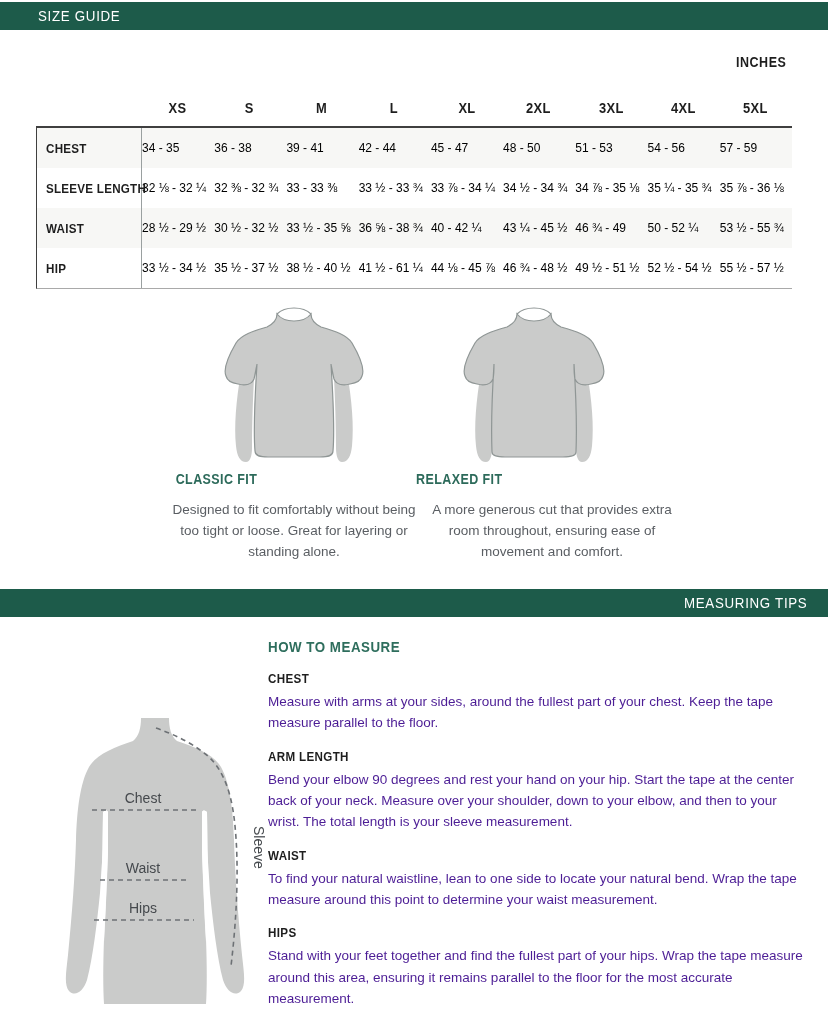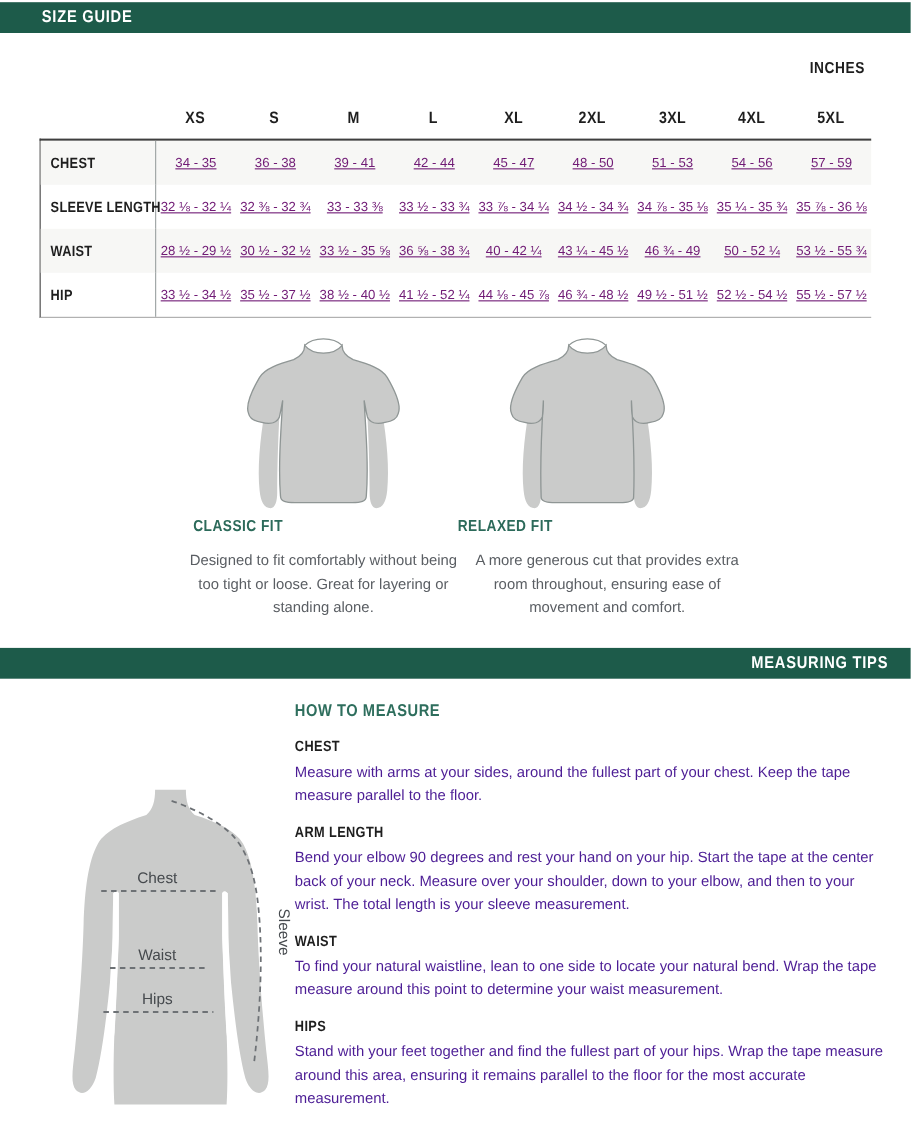--- a/index.html
+++ b/index.html
@@ -7,21 +7,21 @@
     width:828px;height:1025px;position:relative;background:#ffffff;
     font-family:"Liberation Sans",sans-serif;color:#55595e;overflow:hidden;
   }
   .cond{display:inline-block;transform:scaleX(.86);transform-origin:0 50%;white-space:nowrap;}
   .condc{display:inline-block;transform:scaleX(.86);transform-origin:50% 50%;white-space:nowrap;}
 
   
   .greenbar{
     position:absolute;left:0;width:828px;height:28px;background:#1d5b4a;
     color:#fff;display:flex;align-items:center;box-sizing:border-box;padding-left:38px;
-    font-weight:bold;font-size:15.5px;letter-spacing:.8px;
+    font-weight:normal;font-size:15.5px;letter-spacing:.8px;
   }
   #bar-size-guide{top:2px;}
   #bar-measuring-tips{top:589px;justify-content:flex-end;}
 
   
   .units{
     position:absolute;top:54px;right:38px;font-weight:bold;font-size:14.5px;
     color:#1e1e1e;letter-spacing:.6px;
   }
 
@@ -35,21 +35,21 @@
     position:absolute;left:36px;top:126px;width:756px;
     border-top:2px solid #3f3f3f;border-left:1px solid #3f3f3f;border-bottom:1px solid #a9a9a9;
     box-sizing:border-box;
   }
   .trow{display:grid;grid-template-columns:105px repeat(9,1fr);height:40px;align-items:center;}
   .trow.stripe{background:#f7f7f5;}
   .tlabel{
     height:100%;display:flex;align-items:center;padding-left:9px;box-sizing:border-box;
     border-right:1px solid #9aa0a0;font-weight:bold;font-size:13.5px;color:#1e1e1e;letter-spacing:.3px;
   }
-  .tcell{text-align:center;font-size:12px;color:#701a75;white-space:nowrap;text-decoration:underline;}
+  .tcell{font-size:12px;color:#000000;white-space:nowrap;}
 
   
   .shirt-svg{position:absolute;width:150px;height:160px;}
   #shirt-classic{left:219px;top:306px;}
   #shirt-relaxed{left:459px;top:306px;}
   .fit-caption{
     position:absolute;top:471px;width:250px;text-align:left;font-weight:bold;
     font-size:14.5px;color:#2c6a5a;letter-spacing:.5px;
   }
   #caption-classic{left:169px;}
@@ -137,21 +137,21 @@
       <div class="tcell">50 - 52 ¼</div>
       <div class="tcell">53 ½ - 55 ¾</div>
     </div>
     <div class="trow">
       <div class="tlabel">
         <span class="cond">HIP</span>
       </div>
       <div class="tcell">33 ½ - 34 ½</div>
       <div class="tcell">35 ½ - 37 ½</div>
       <div class="tcell">38 ½ - 40 ½</div>
-      <div class="tcell">41 ½ - 52 ¼</div>
+      <div class="tcell">41 ½ - 61 ¼</div>
       <div class="tcell">44 ⅛ - 45 ⅞</div>
       <div class="tcell">46 ¾ - 48 ½</div>
       <div class="tcell">49 ½ - 51 ½</div>
       <div class="tcell">52 ½ - 54 ½</div>
       <div class="tcell">55 ½ - 57 ½</div>
     </div>
   </div>
 
 <svg class="shirt-svg" id="shirt-classic" viewBox="0 0 150 160">
   <path fill="#cacbca" d="M22,66 C17,95 15,120 17,140 C18,150 21,156 27,156 C31,156 33,150 33,142 C33,118 34,92 35,72 Z"></path>

